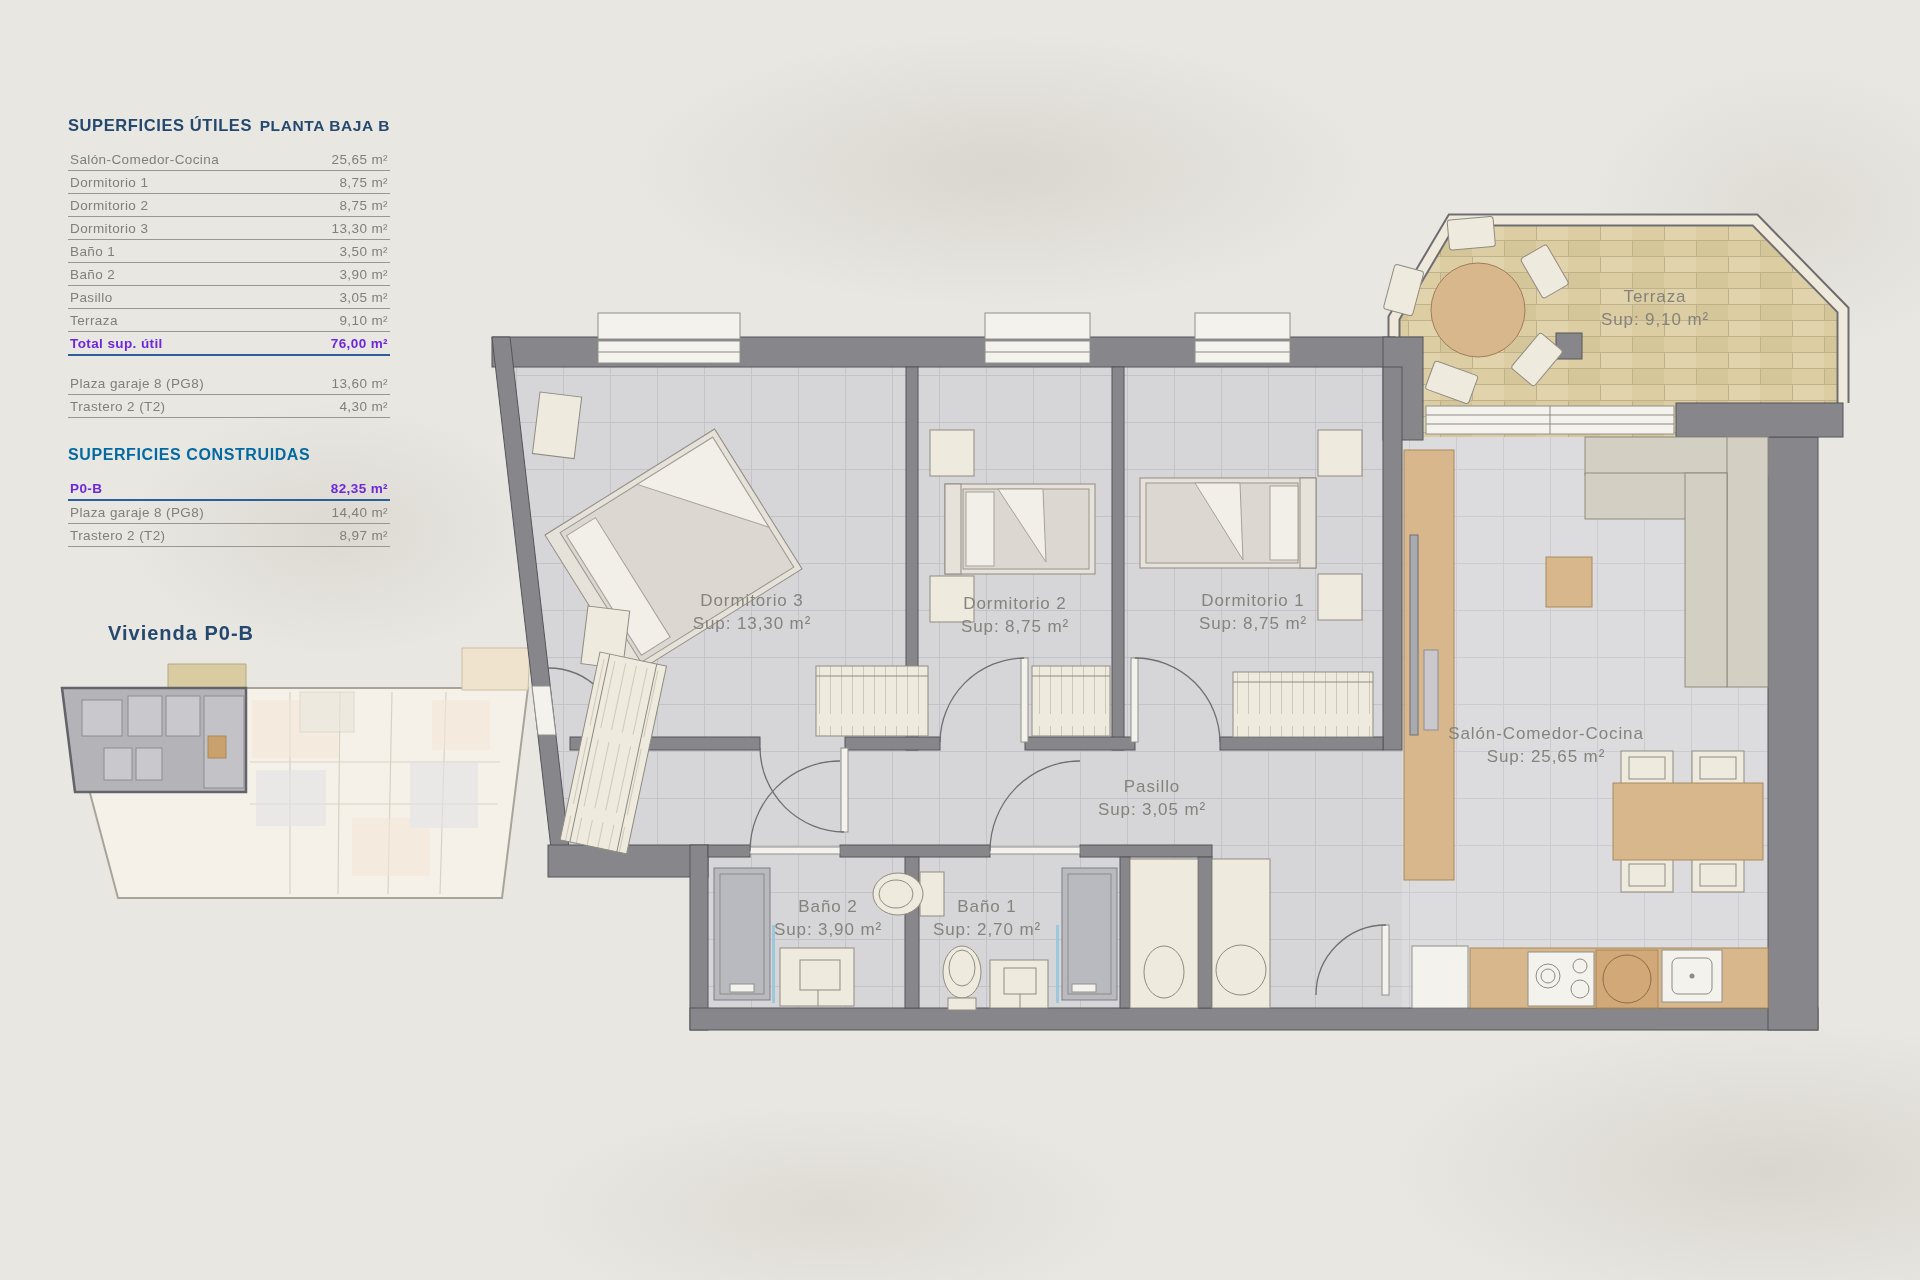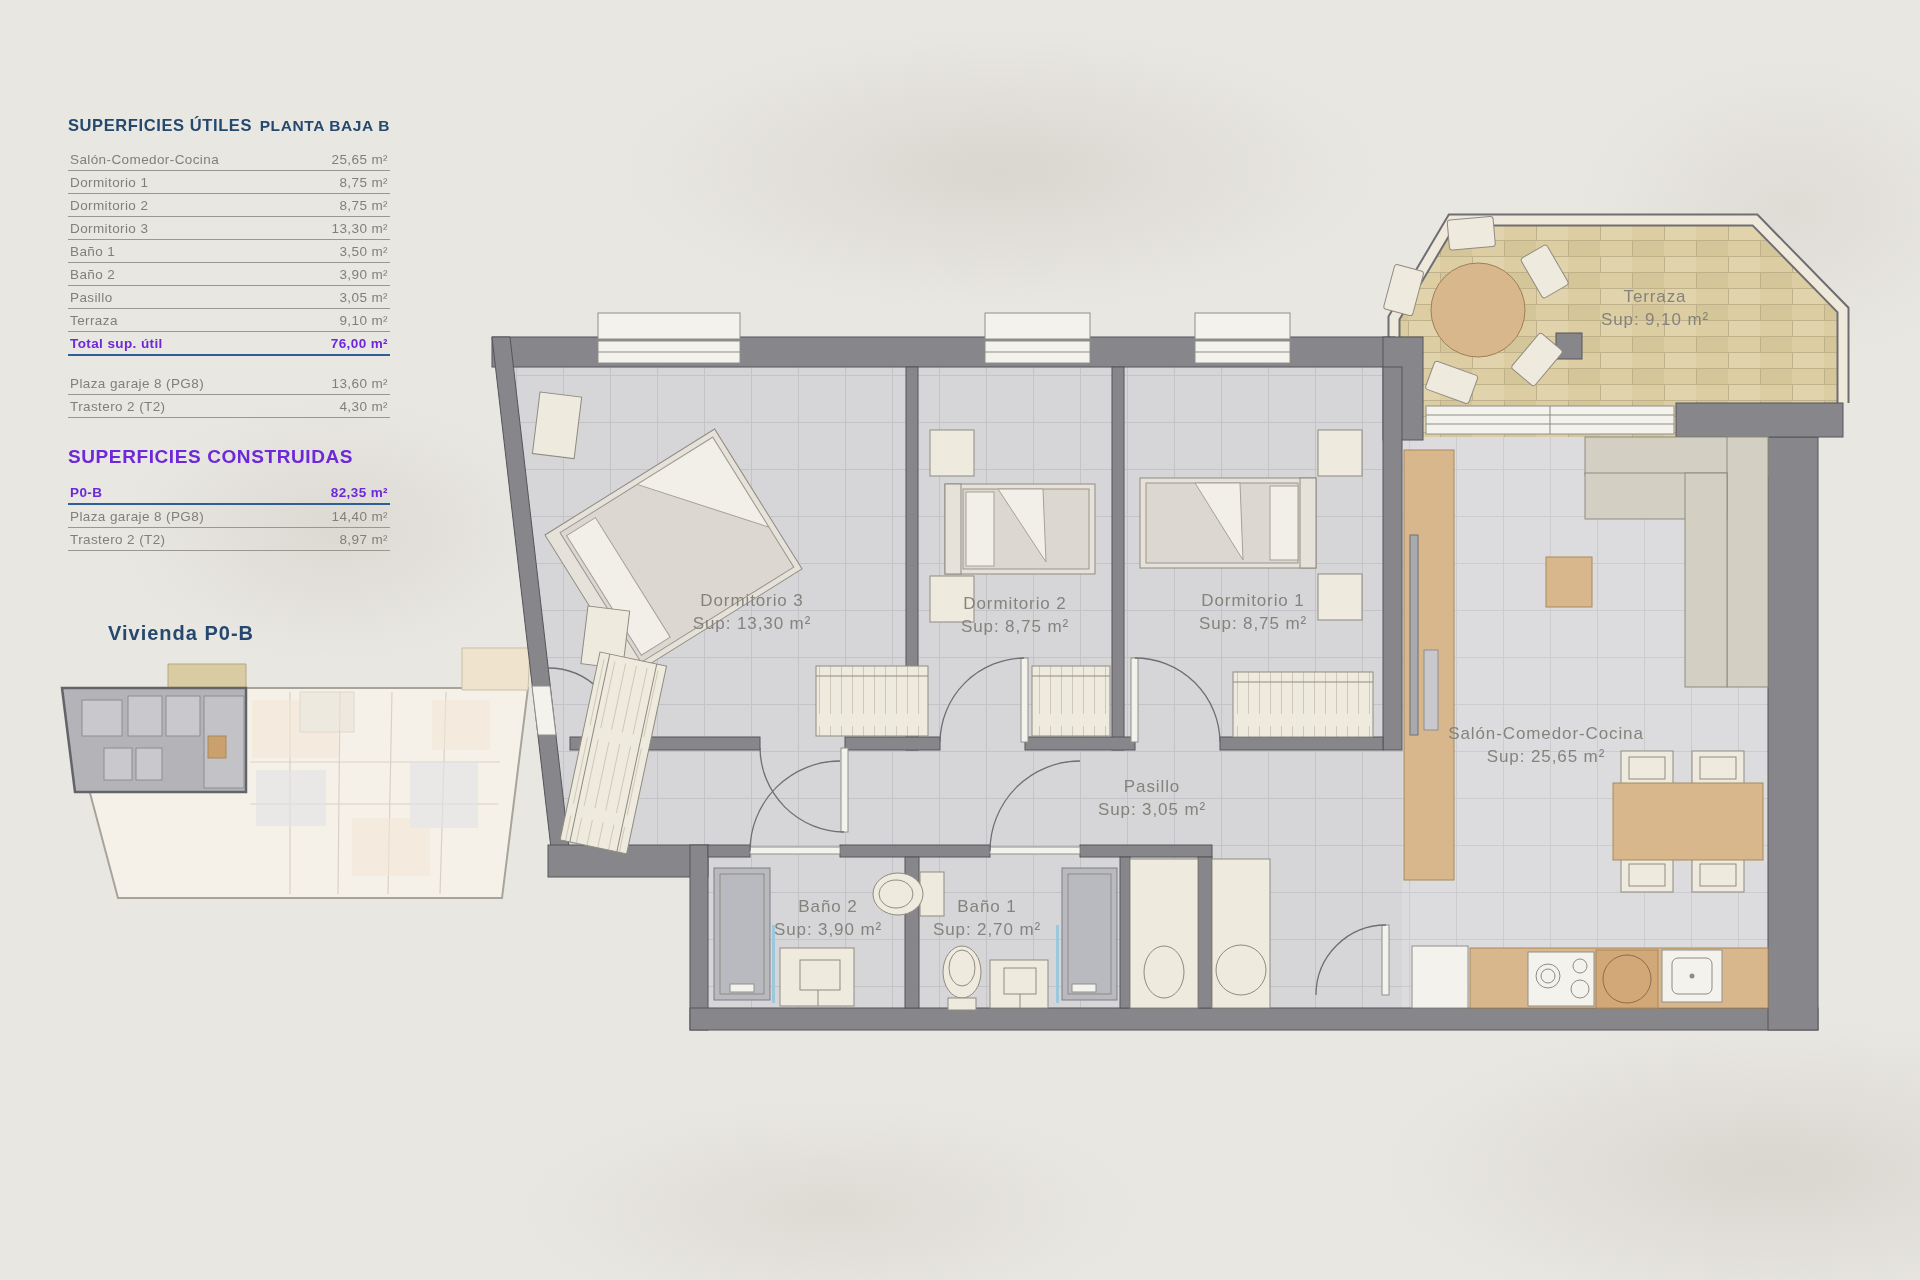--- a/index.html
+++ b/index.html
@@ -18,21 +18,21 @@
   .t-head .t-title { font-size:16.5px; }
   .t-head .t-floor { font-size:15.5px; }
   .t-rows { margin-top:13px; }
   .trow { display:flex; justify-content:space-between; align-items:baseline;
           font-size:13.5px; color:#807f78; letter-spacing:.4px;
           padding:4px 2px 3px 2px; border-bottom:1px solid #99978e; }
   .trow .val { text-align:center; }
   .trow.hl { color:#6d28d9; font-weight:bold; border-bottom:2px solid #2e5e97; }
   .t-gap { height:16px; }
   .t-section2 { margin-top:28px; }
-  .t-title2 { color:#6d28d9; font-weight:bold; font-size:19px; letter-spacing:.6px; }
+  .t-title2 { color:#0369a1; font-weight:bold; font-size:16px; letter-spacing:.6px; }
 
   .viv-label { position:absolute; left:108px; top:622px; font-size:20px;
                color:#24486e; font-weight:bold; letter-spacing:1px; }
 
   
   .room-label { position:absolute; transform:translate(-50%,-50%);
                 text-align:center; white-space:nowrap; color:#84837c;
                 font-size:17px; letter-spacing:.9px; line-height:23px; }
 
   

